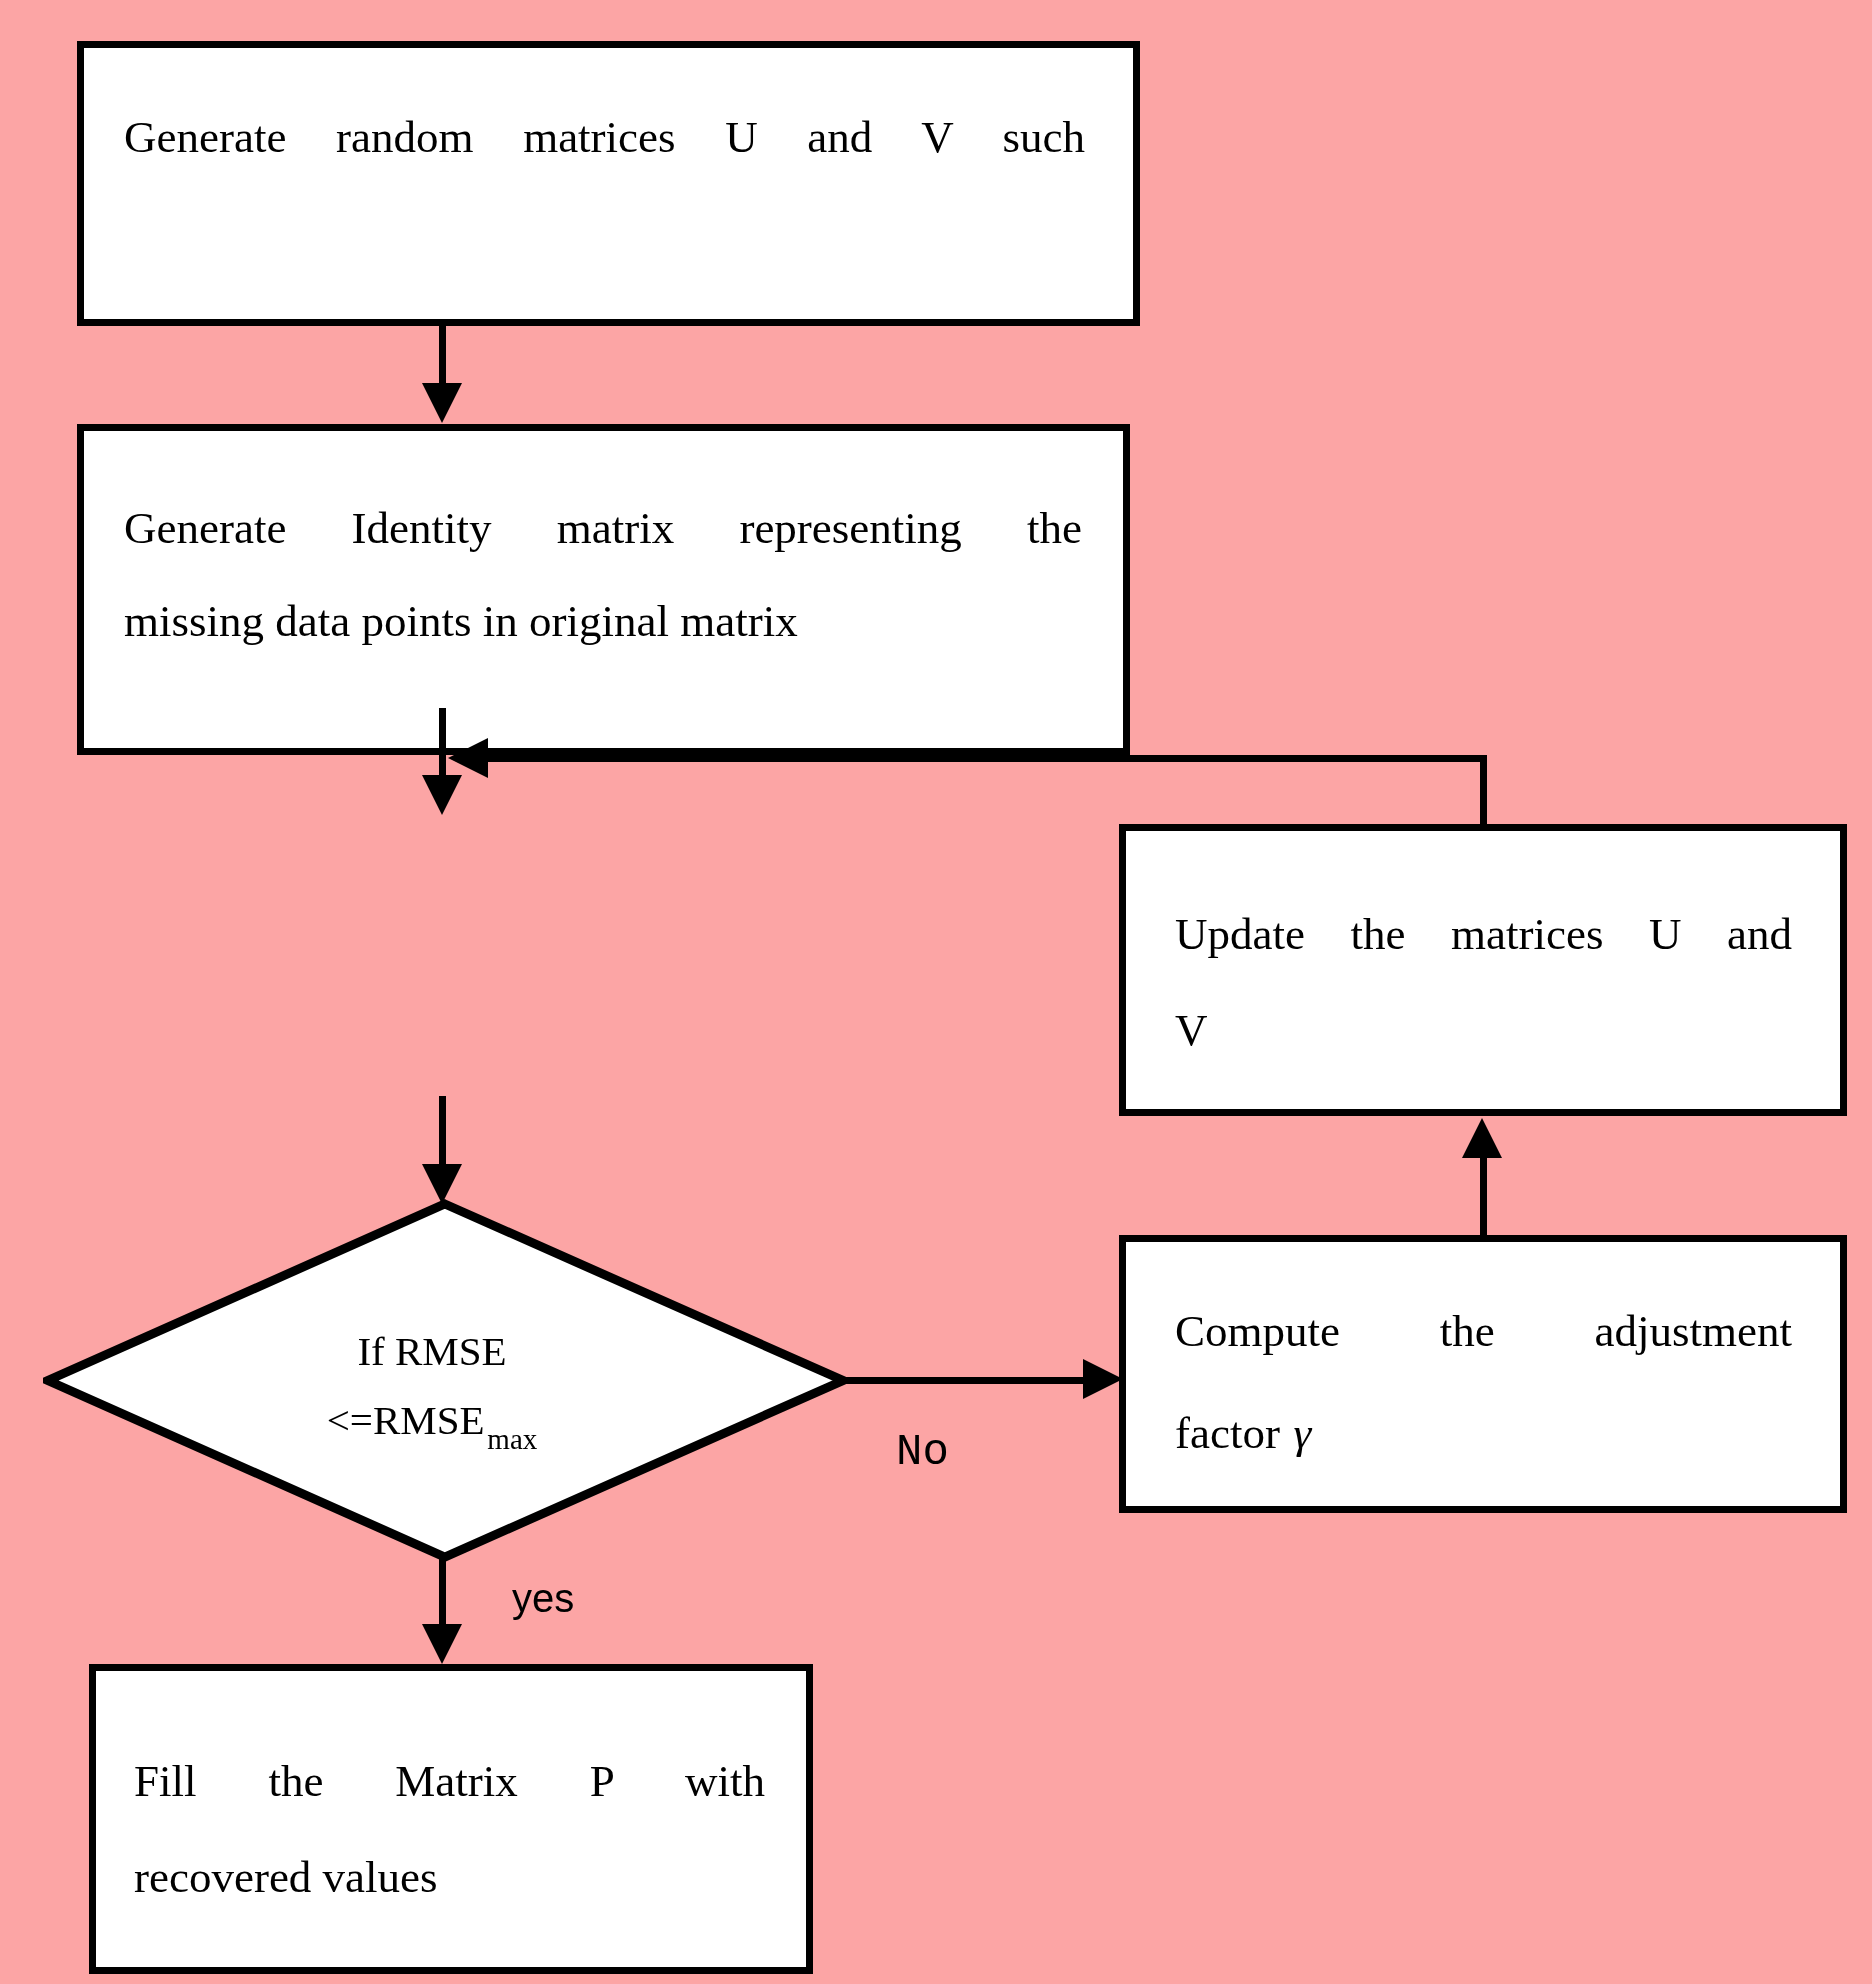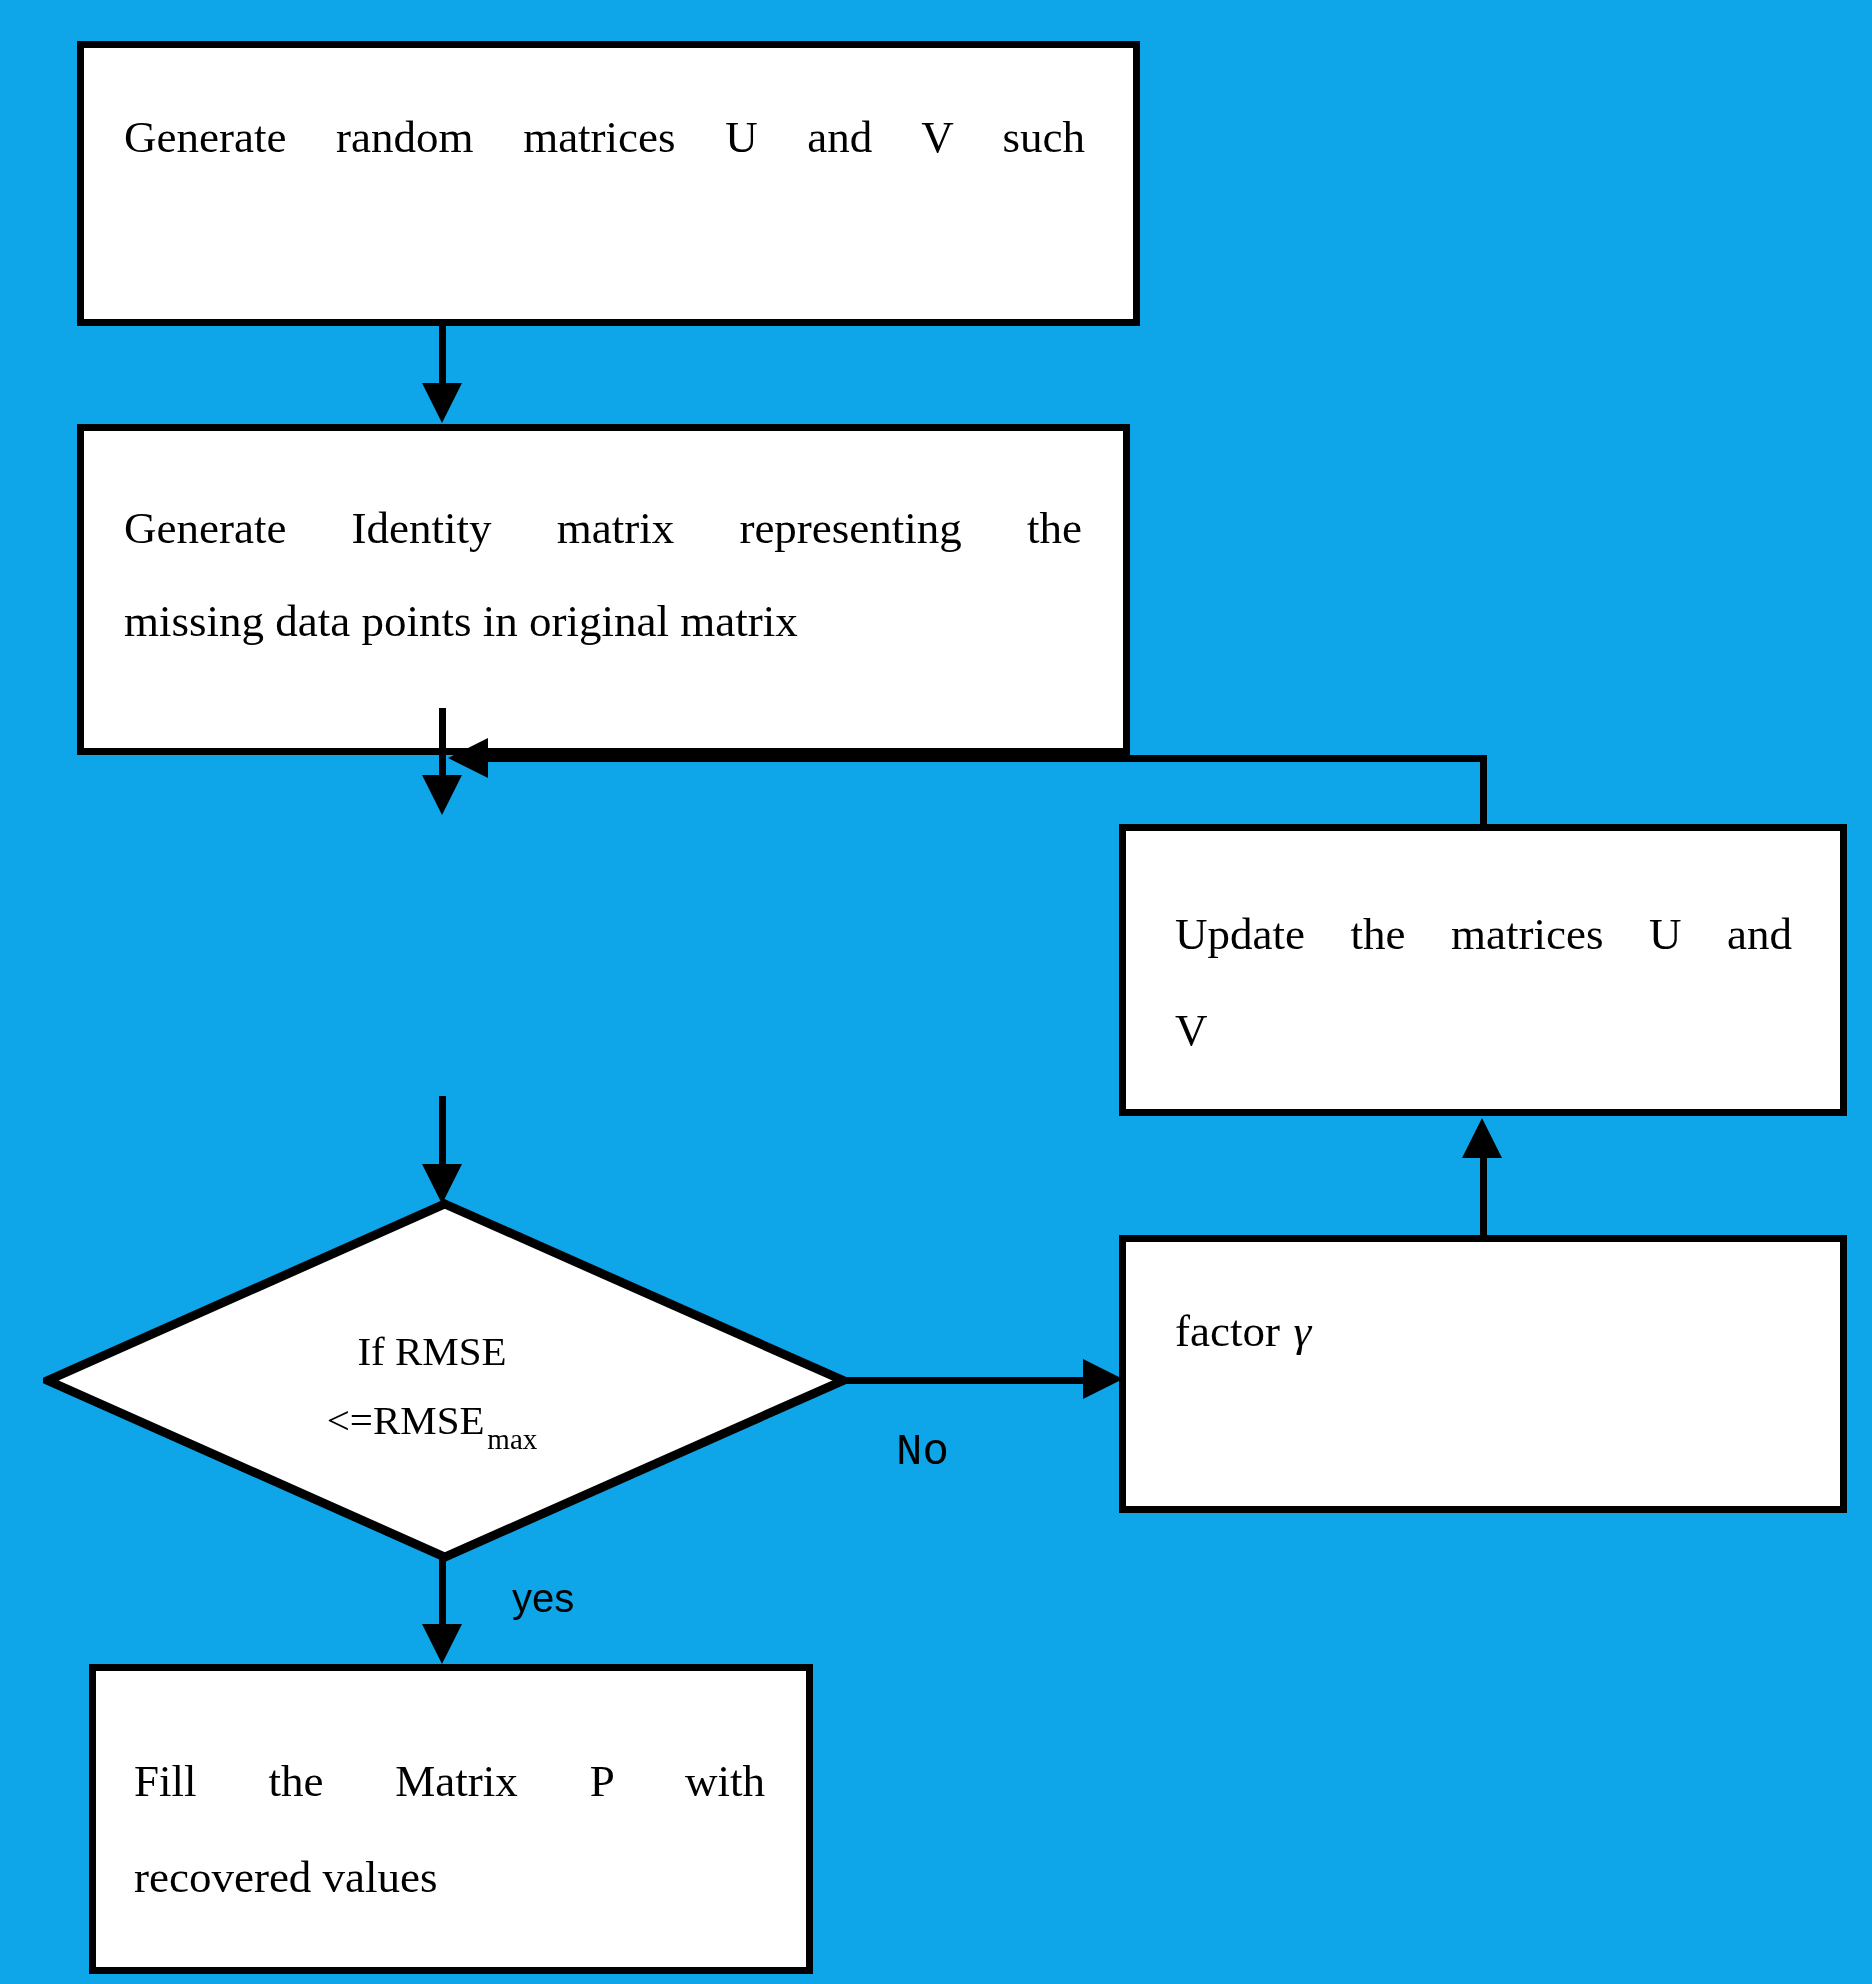--- a/index.html
+++ b/index.html
@@ -1,16 +1,16 @@
 <!DOCTYPE html>
 <html style="font-size:11px"><head>
 <meta charset="utf-8">
 <style>
   html,body{margin:0;padding:0;background:#ffffff;}
-  #canvas{position:relative;width:1872px;height:1985px;background:#0ea5e9;
+  #canvas{position:relative;width:1872px;height:1985px;background:#fca5a5;
           font-family:"Liberation Serif","DejaVu Serif",serif;color:#000;}
   .box{position:absolute;box-sizing:border-box;border:7.6px solid #000;background:#fff;
        font-size:45px;}
   .tline{display:block;}
   .just{text-align:justify;text-align-last:justify;}
   .vline{position:absolute;width:6.9px;background:#000;}
   .hline{position:absolute;height:6.9px;background:#000;}
   .head{position:absolute;width:0;height:0;}
   .head-down{border-left:20.6px solid transparent;border-right:20.6px solid transparent;border-top:40px solid #000;}
   .head-up{border-left:20.6px solid transparent;border-right:20.6px solid transparent;border-bottom:40px solid #000;}
@@ -47,20 +47,21 @@
     <span class="tline">missing data points in original matrix</span>
   </div>
 
 
   <div class="box" id="box-update">
     <span class="tline just">Update the matrices U and</span>
     <span class="tline">V</span>
   </div>
 
   <div class="box" id="box-adjust">
+    <span class="tline just">Compute the adjustment</span>
     <span class="tline"><span>factor</span><span class="it" style="margin-left:13.7px;">γ</span></span>
   </div>
 
   <div class="box" id="box-fill">
     <span class="tline just">Fill the Matrix P with</span>
     <span class="tline">recovered values</span>
   </div>
 
   <svg class="diamond-svg" width="805" height="363" viewBox="0 0 1172 528">
     <polygon points="585,7 1165,264 585,521 7,264" fill="#ffffff" stroke="#000000" stroke-width="13"></polygon>

